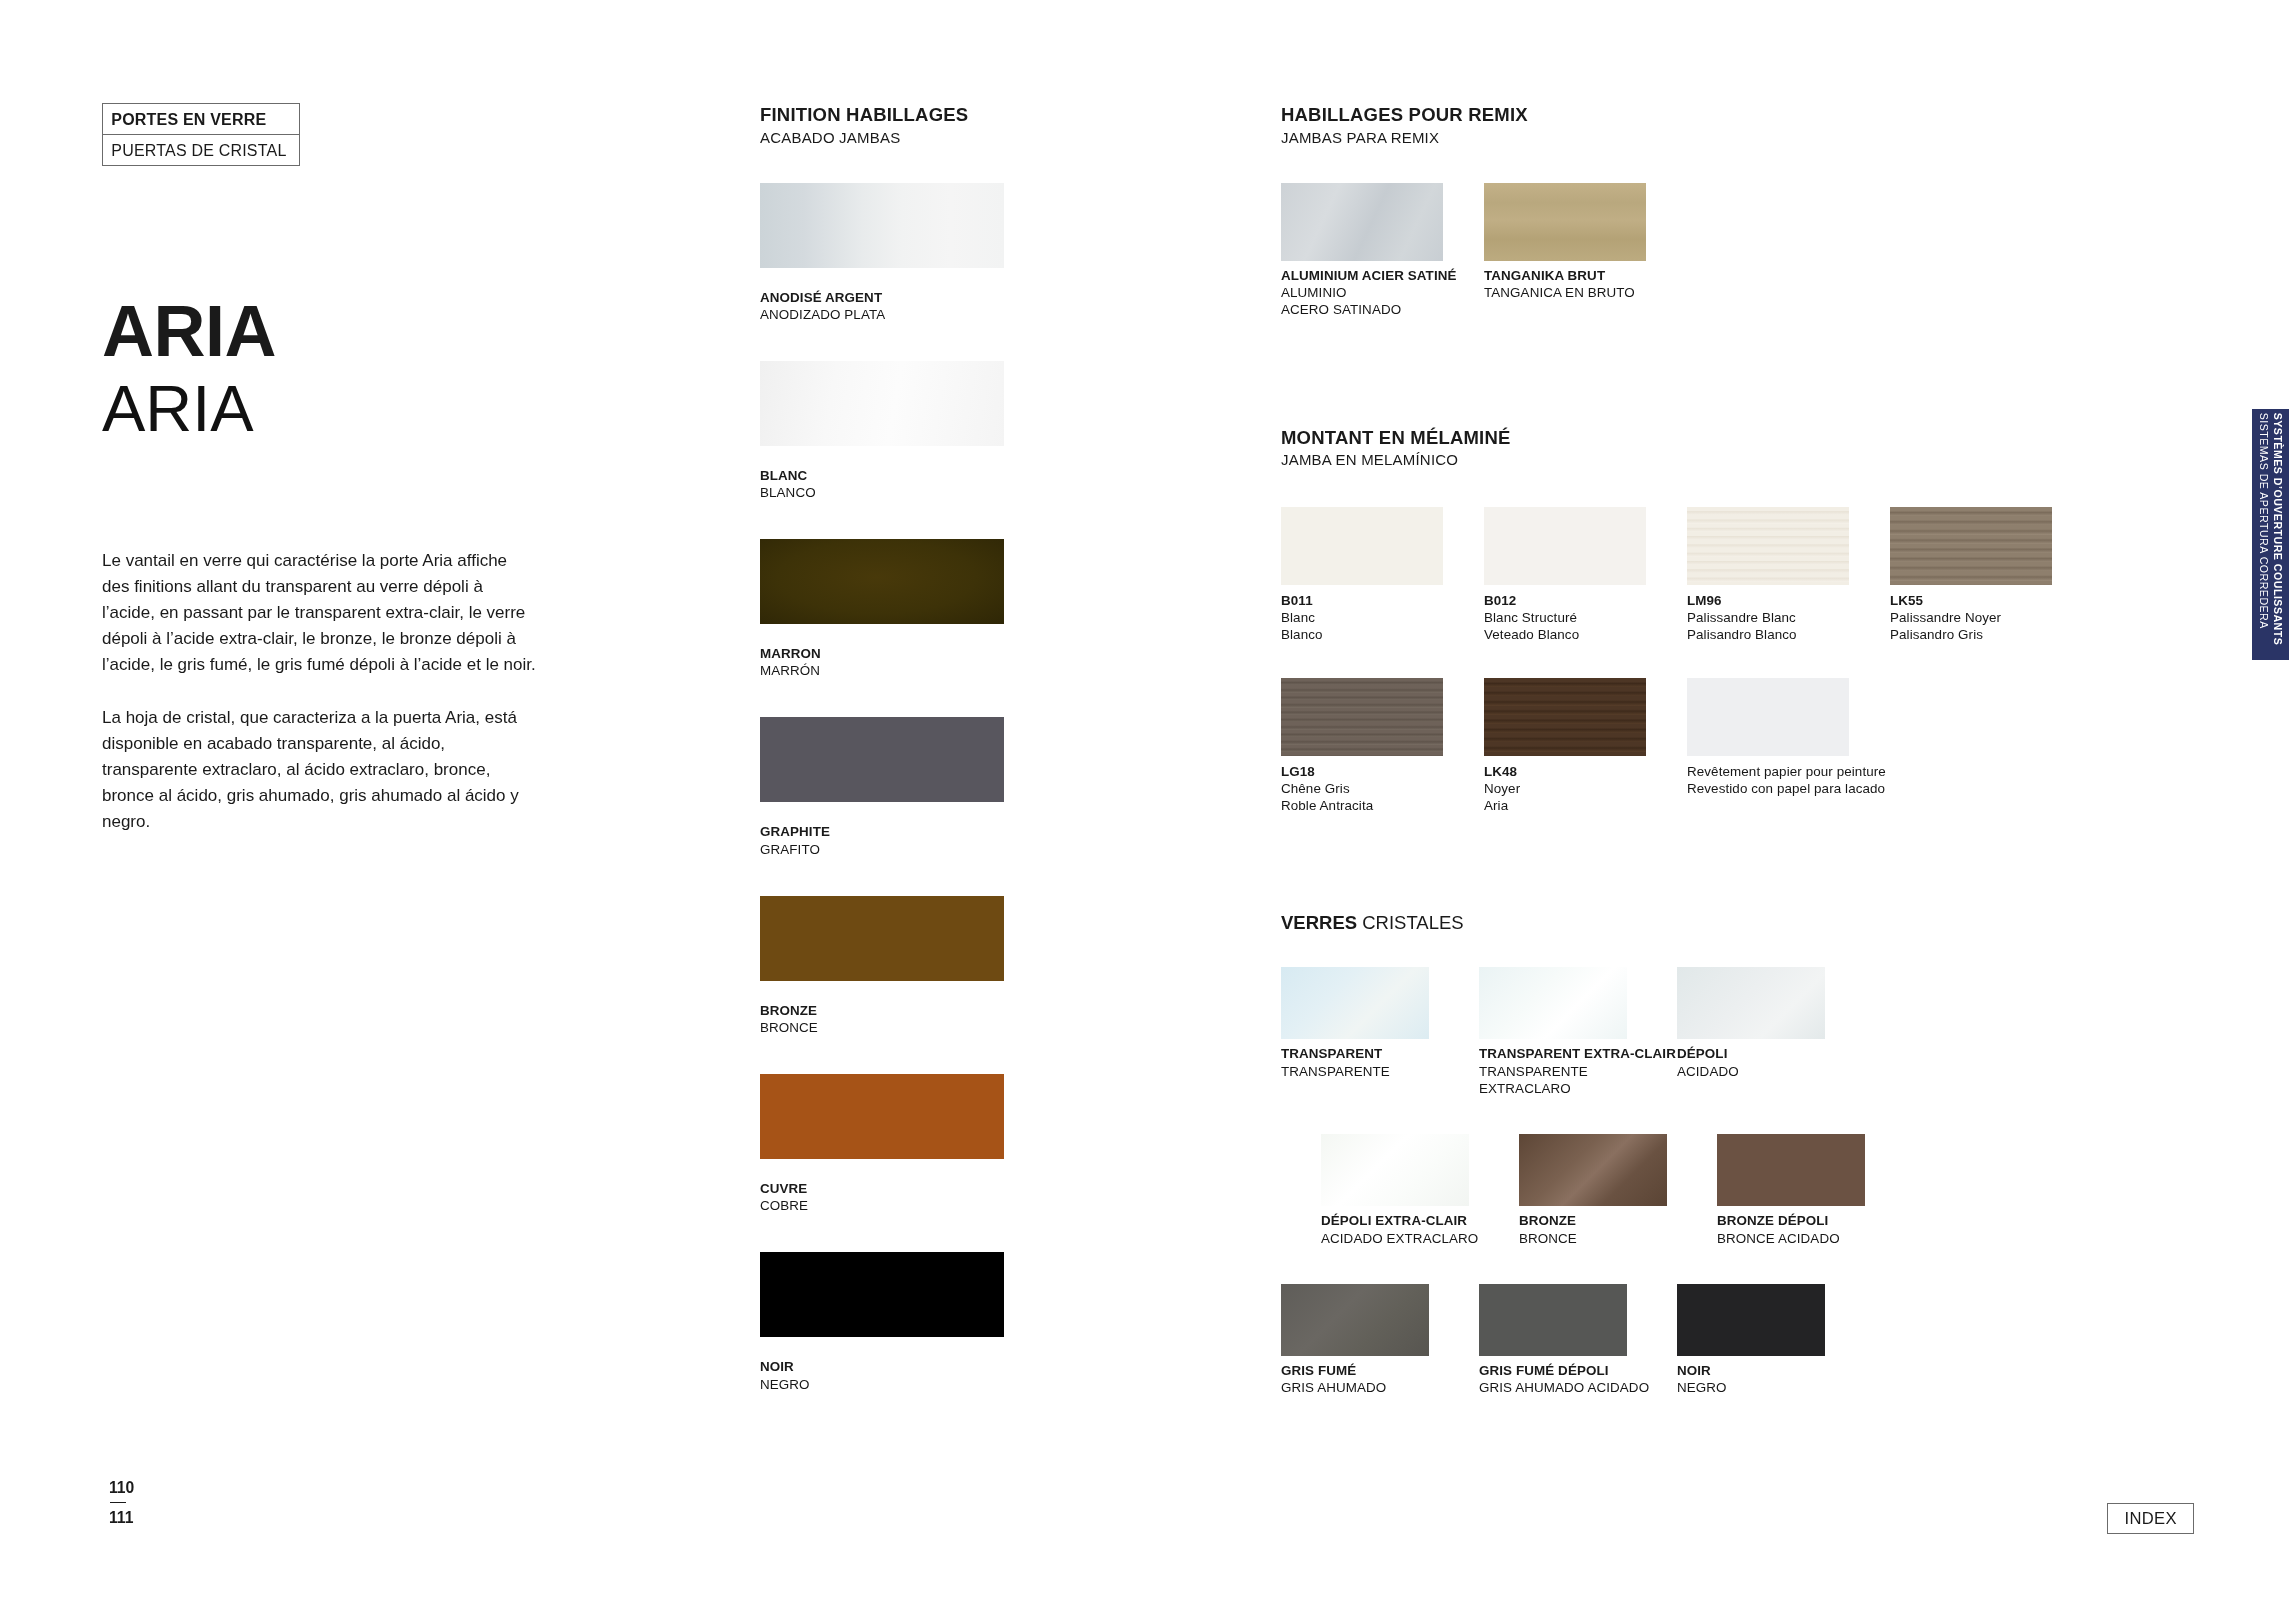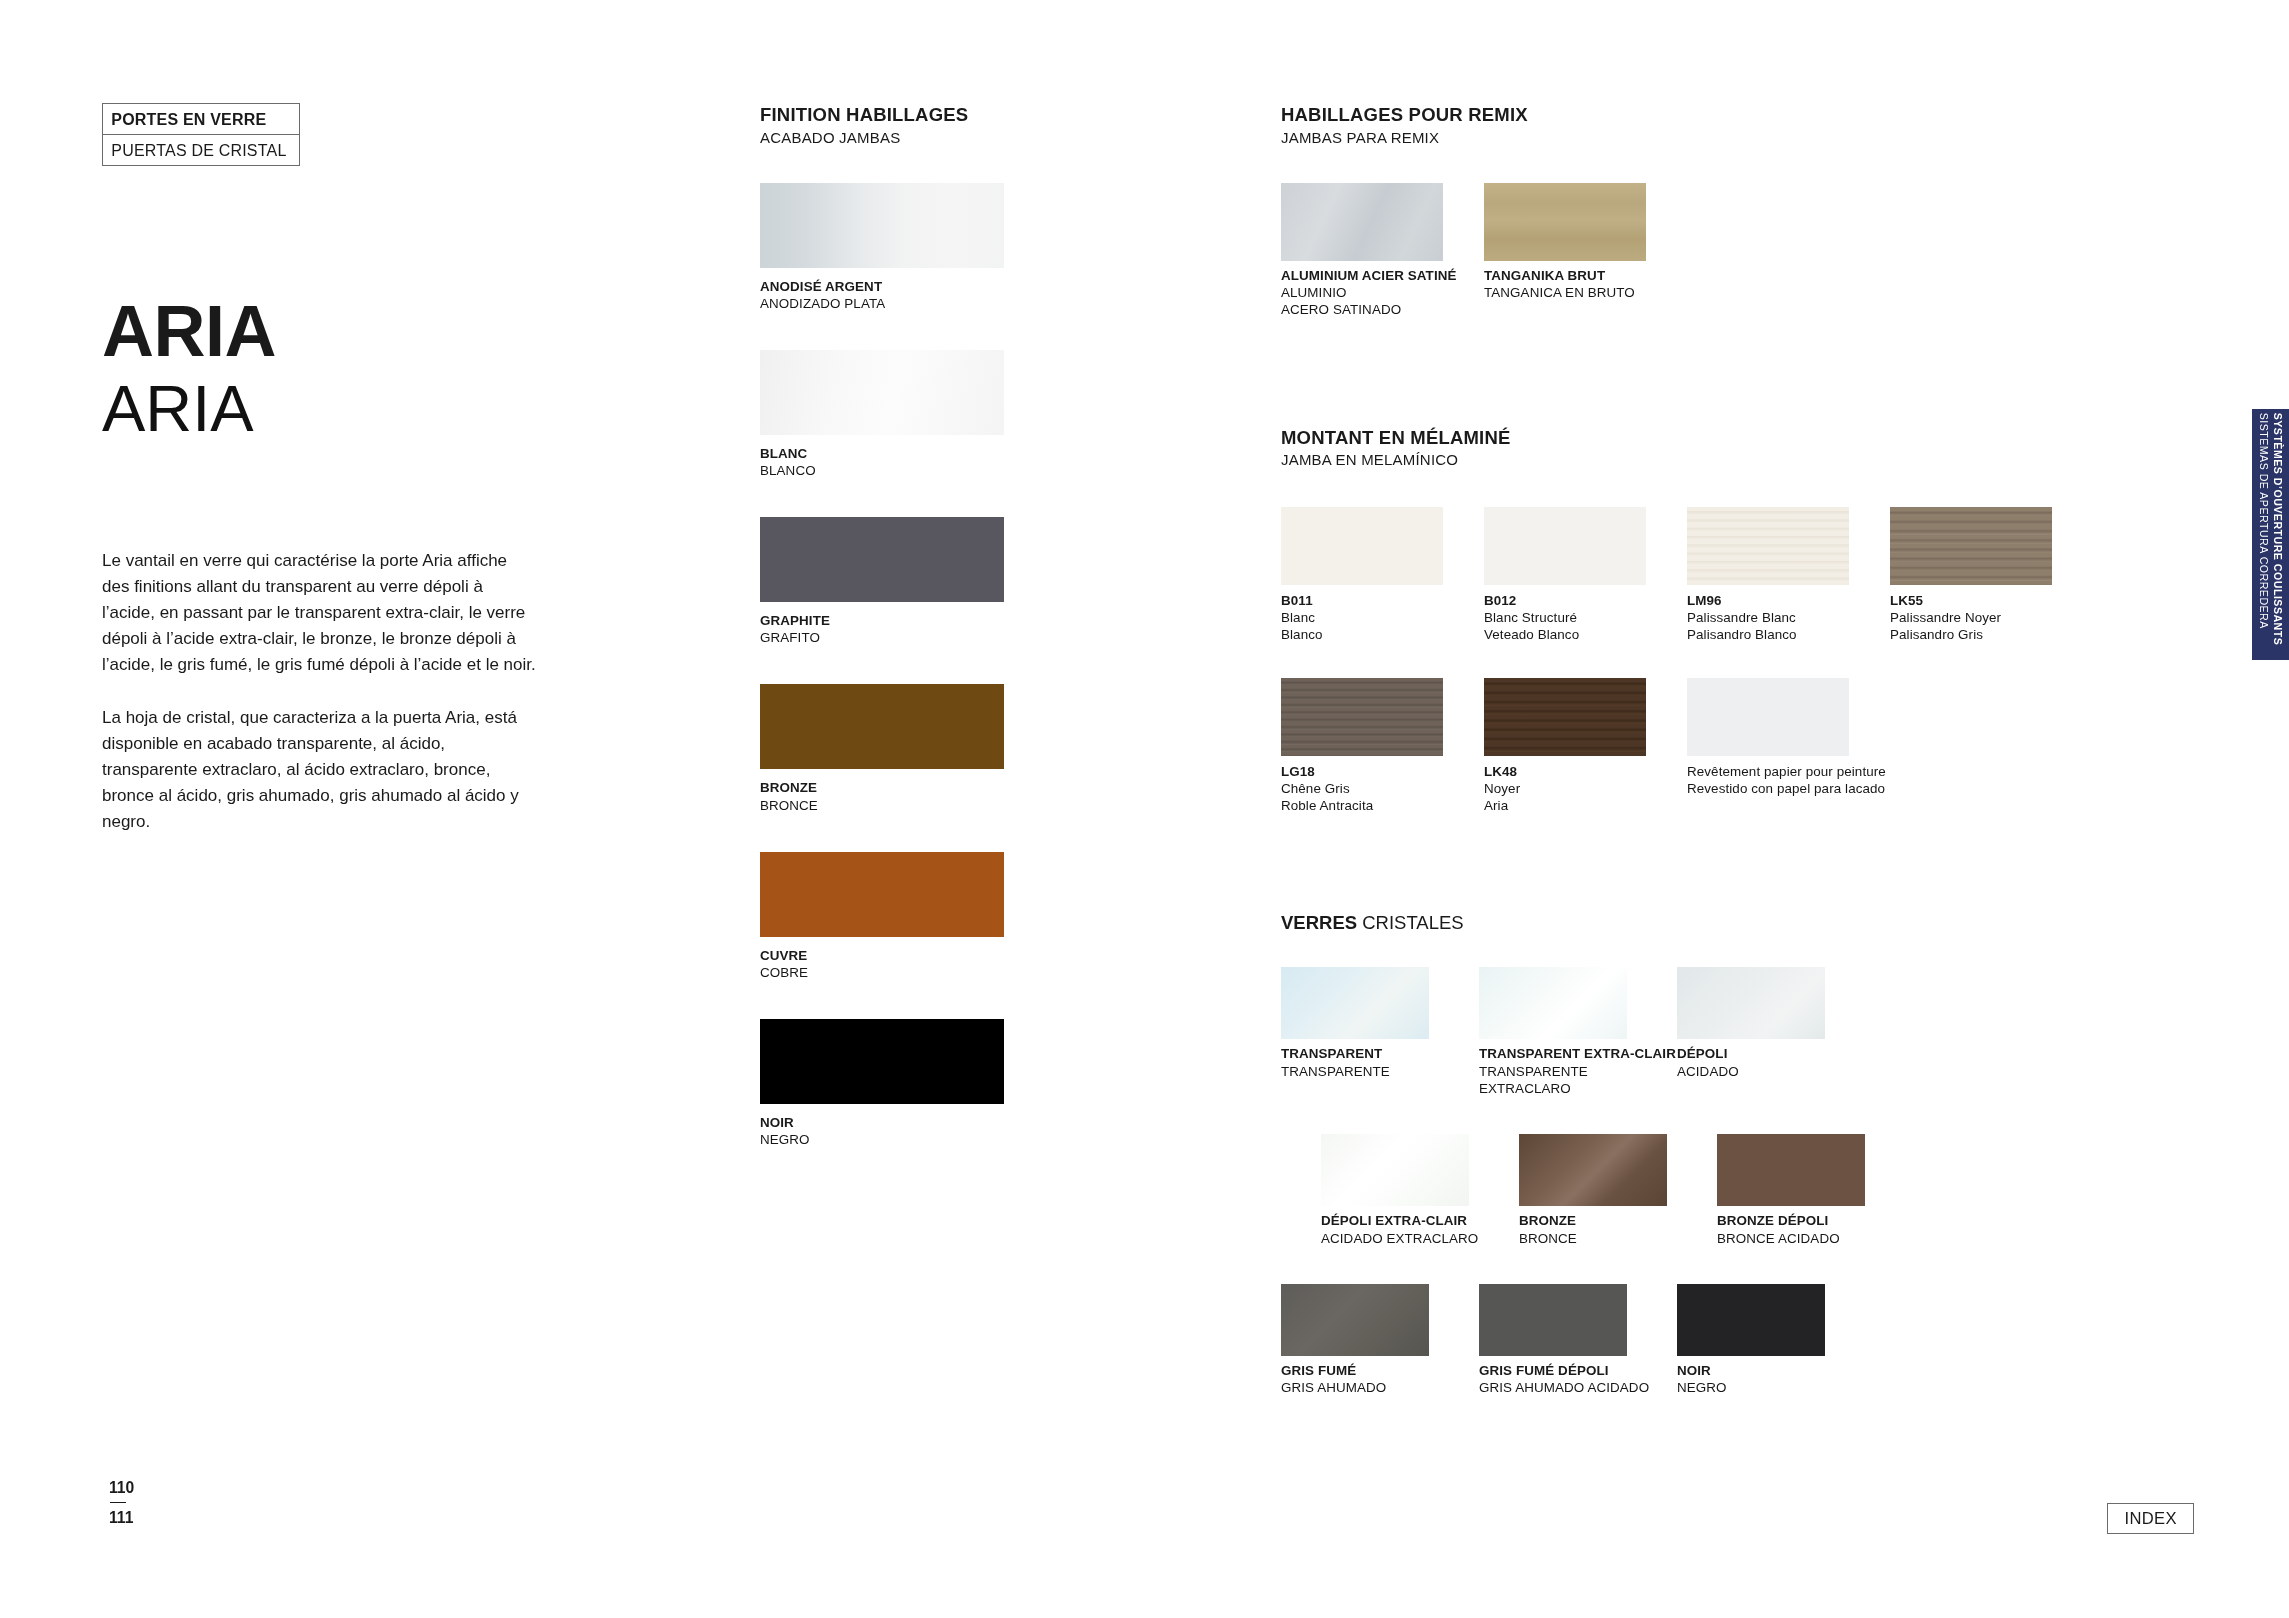--- a/index.html
+++ b/index.html
@@ -42,21 +42,21 @@
   .lbl{margin-top:6.5px;line-height:1.28;}
   .lbl .l1{font-weight:bold;font-size:13.4px;letter-spacing:0.1px;}
   .lbl .l2{font-weight:normal;font-size:13.4px;letter-spacing:0.1px;color:#171717;}
   .lbl .l3{font-weight:normal;font-size:13.4px;letter-spacing:0.1px;color:#171717;}
 
   
   .mid-col{position:absolute;left:760px;top:103px;width:277px;}
   .mid-head{margin-bottom:35px;}
   .mid-item{margin-bottom:38px;}
   .mid-chip{width:244px;height:85px;}
-  .mid-item .lbl{margin-top:10px;}
+  .mid-item .lbl{margin-top:21px;}
 
   
   .right-col{position:absolute;left:1281px;top:103px;width:923px;}
   .rm-row{display:flex;}
   .rm-cell{width:203px;margin-right:0px;}
   .rm-chip{width:162px;height:78px;}
 
   .mel-row{display:flex;}
   .mel-cell{width:203px;}
   .mel-chip{width:162px;height:78px;}
@@ -121,20 +121,27 @@
           </div>
         </div>
         <div class="mid-item">
           <div class="mid-chip sw-chip" style="background:linear-gradient(100deg,#f0f0f0 0%,#f8f8f8 30%,#fcfcfc 55%,#f4f4f4 100%);"></div>
           <div class="lbl">
             <div class="l1">BLANC</div>
             <div class="l2">BLANCO</div>
           </div>
         </div>
         <div class="mid-item">
+          <div class="mid-chip sw-chip" style="background:radial-gradient(ellipse at 48% 45%,#48390a 0%,#3d3208 55%,#2e2606 100%);"></div>
+          <div class="lbl">
+            <div class="l1">MARRON</div>
+            <div class="l2">MARRÓN</div>
+          </div>
+        </div>
+        <div class="mid-item">
           <div class="mid-chip sw-chip" style="background:#58565e;"></div>
           <div class="lbl">
             <div class="l1">GRAPHITE</div>
             <div class="l2">GRAFITO</div>
           </div>
         </div>
         <div class="mid-item">
           <div class="mid-chip sw-chip" style="background:#6e4a12;"></div>
           <div class="lbl">
             <div class="l1">BRONZE</div>

